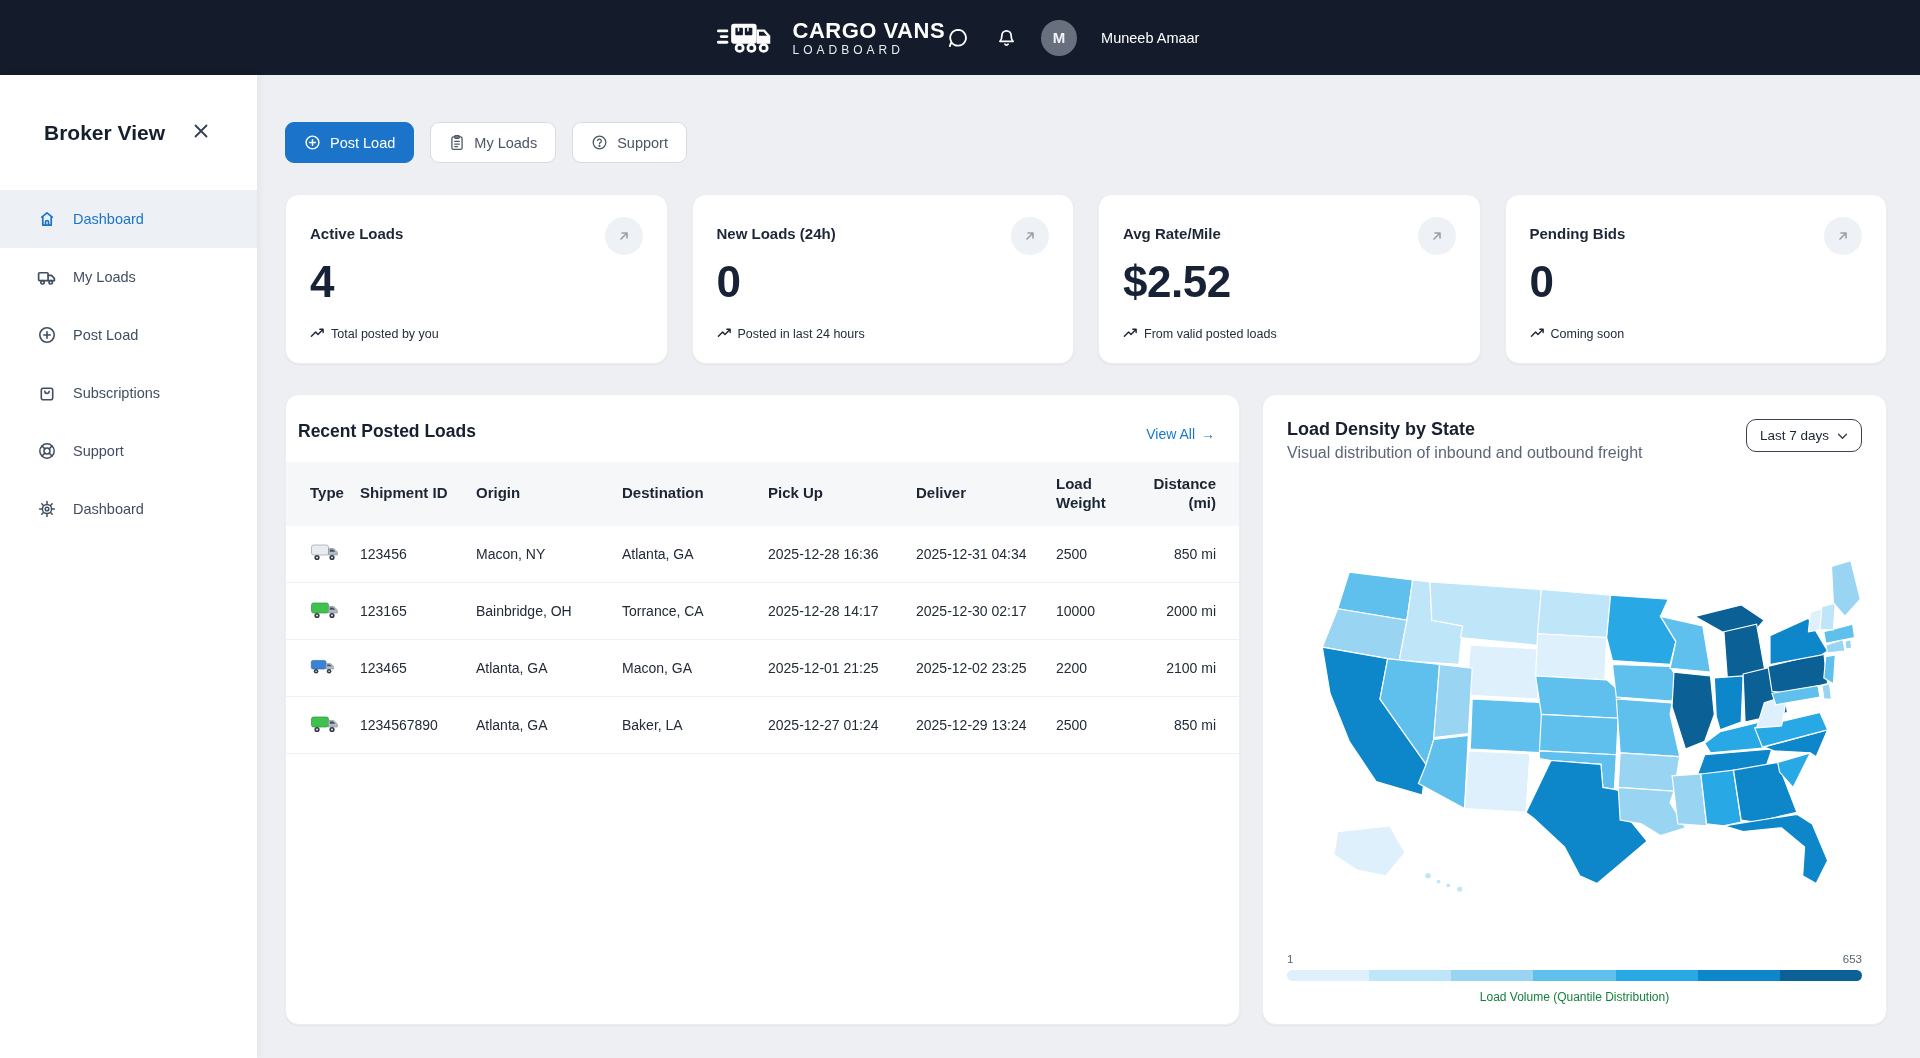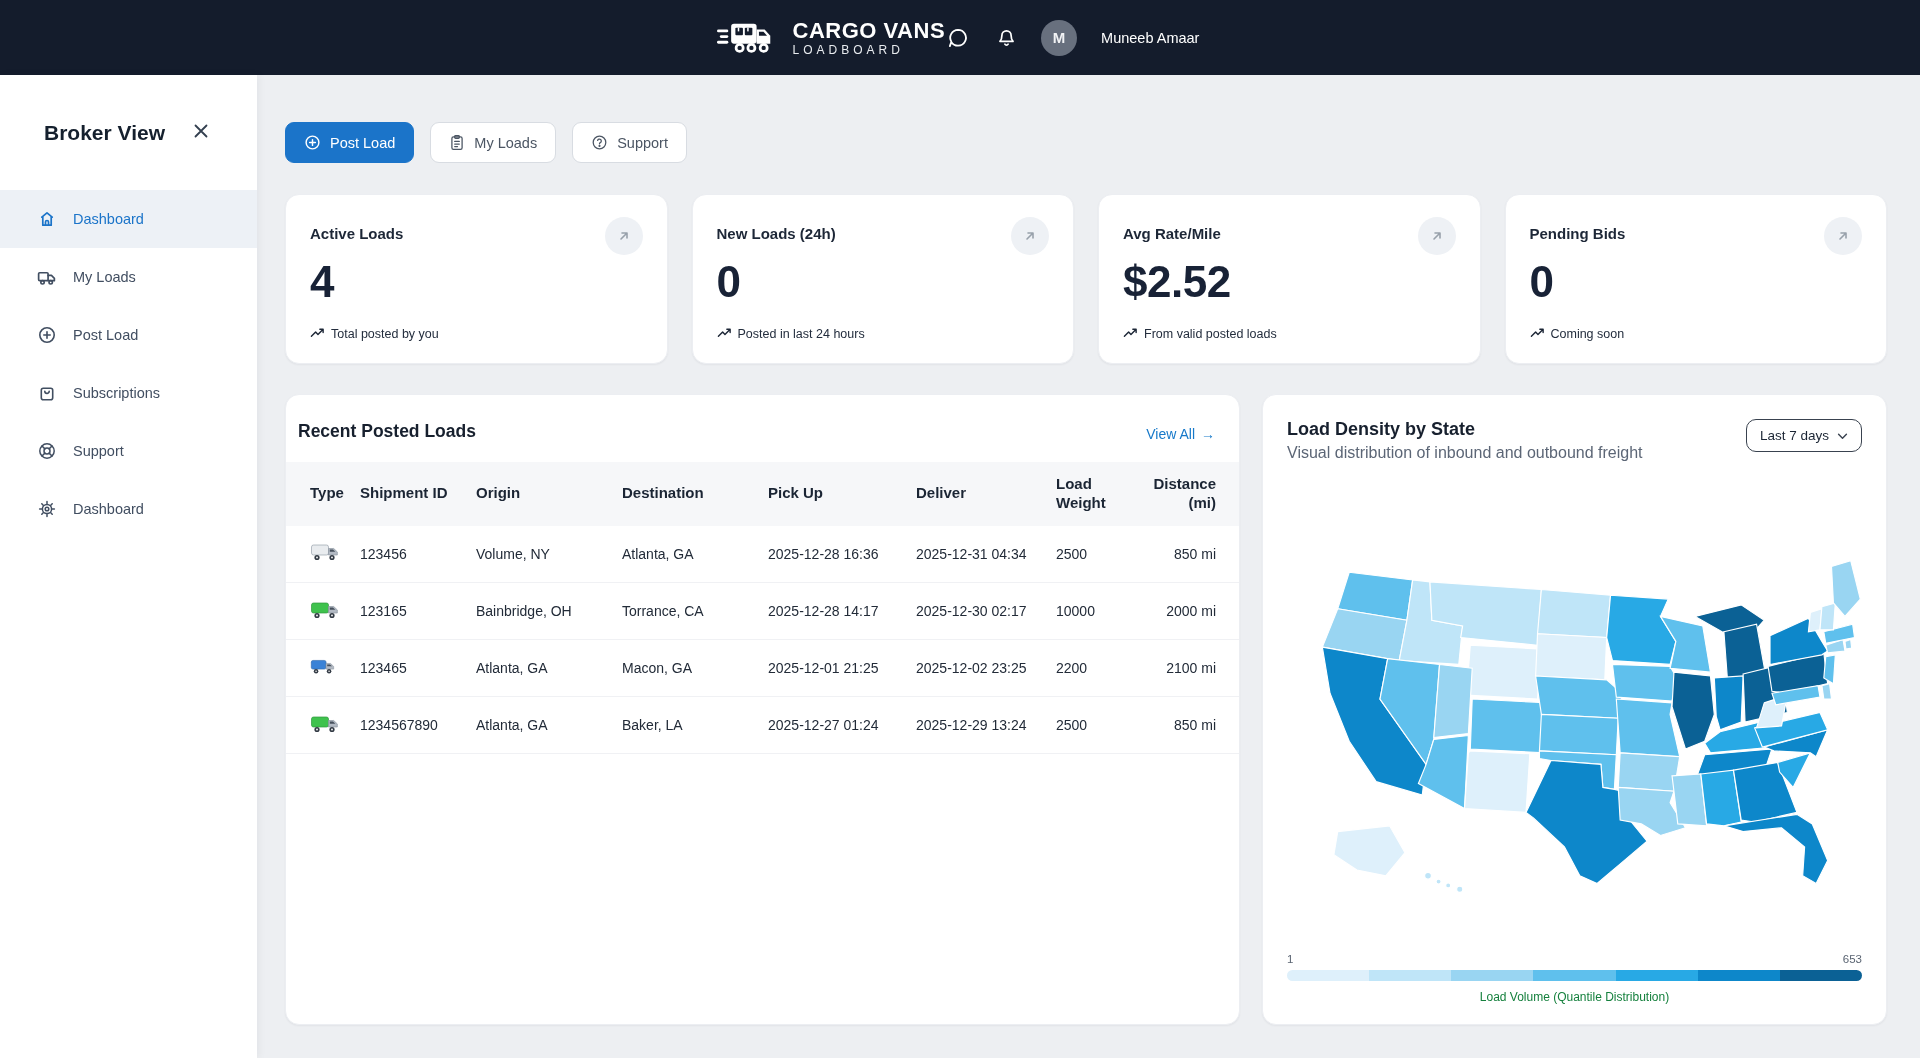--- a/index.html
+++ b/index.html
@@ -369,21 +369,21 @@
                   <rect x="1.5" y="3" width="17" height="10" rx="2" stroke="#9aa3ad" stroke-width="0.7" fill="#e9ecef"></rect>
                   <path d="M18.5 6.5 h5.2 l3.6 3.4 v3.1 h-8.8 z" fill="#b3bac4" stroke="#8d96a2" stroke-width="0.7"></path>
                   <path d="M19.8 7.6 h3.2 l2.4 2.2 h-5.6 z" fill="#46505c"></path>
                   <circle cx="7" cy="15.5" r="2.6" fill="#323a44"></circle>
                       <circle cx="7" cy="15.5" r="0.9" fill="#fff"></circle>
                   <circle cx="22" cy="15.5" r="2.6" fill="#323a44"></circle>
                       <circle cx="22" cy="15.5" r="0.9" fill="#fff"></circle>
                 </svg>
                   </span></td>
               <td>123456</td>
-              <td>Volume, NY</td>
+              <td>Macon, NY</td>
               <td>Atlanta, GA</td>
               <td>2025-12-28 16:36</td>
               <td>2025-12-31 04:34</td>
               <td>2500</td>
               <td>850 mi</td>
             </tr>
             <tr>
               <td><span class="mono-icn">
                 <svg width="30" height="20" viewBox="0 0 30 20">
                   <rect x="1.5" y="3" width="17" height="10" rx="2" stroke="#2e9a3e" stroke-width="0.7" fill="#3fc24d"></rect>

